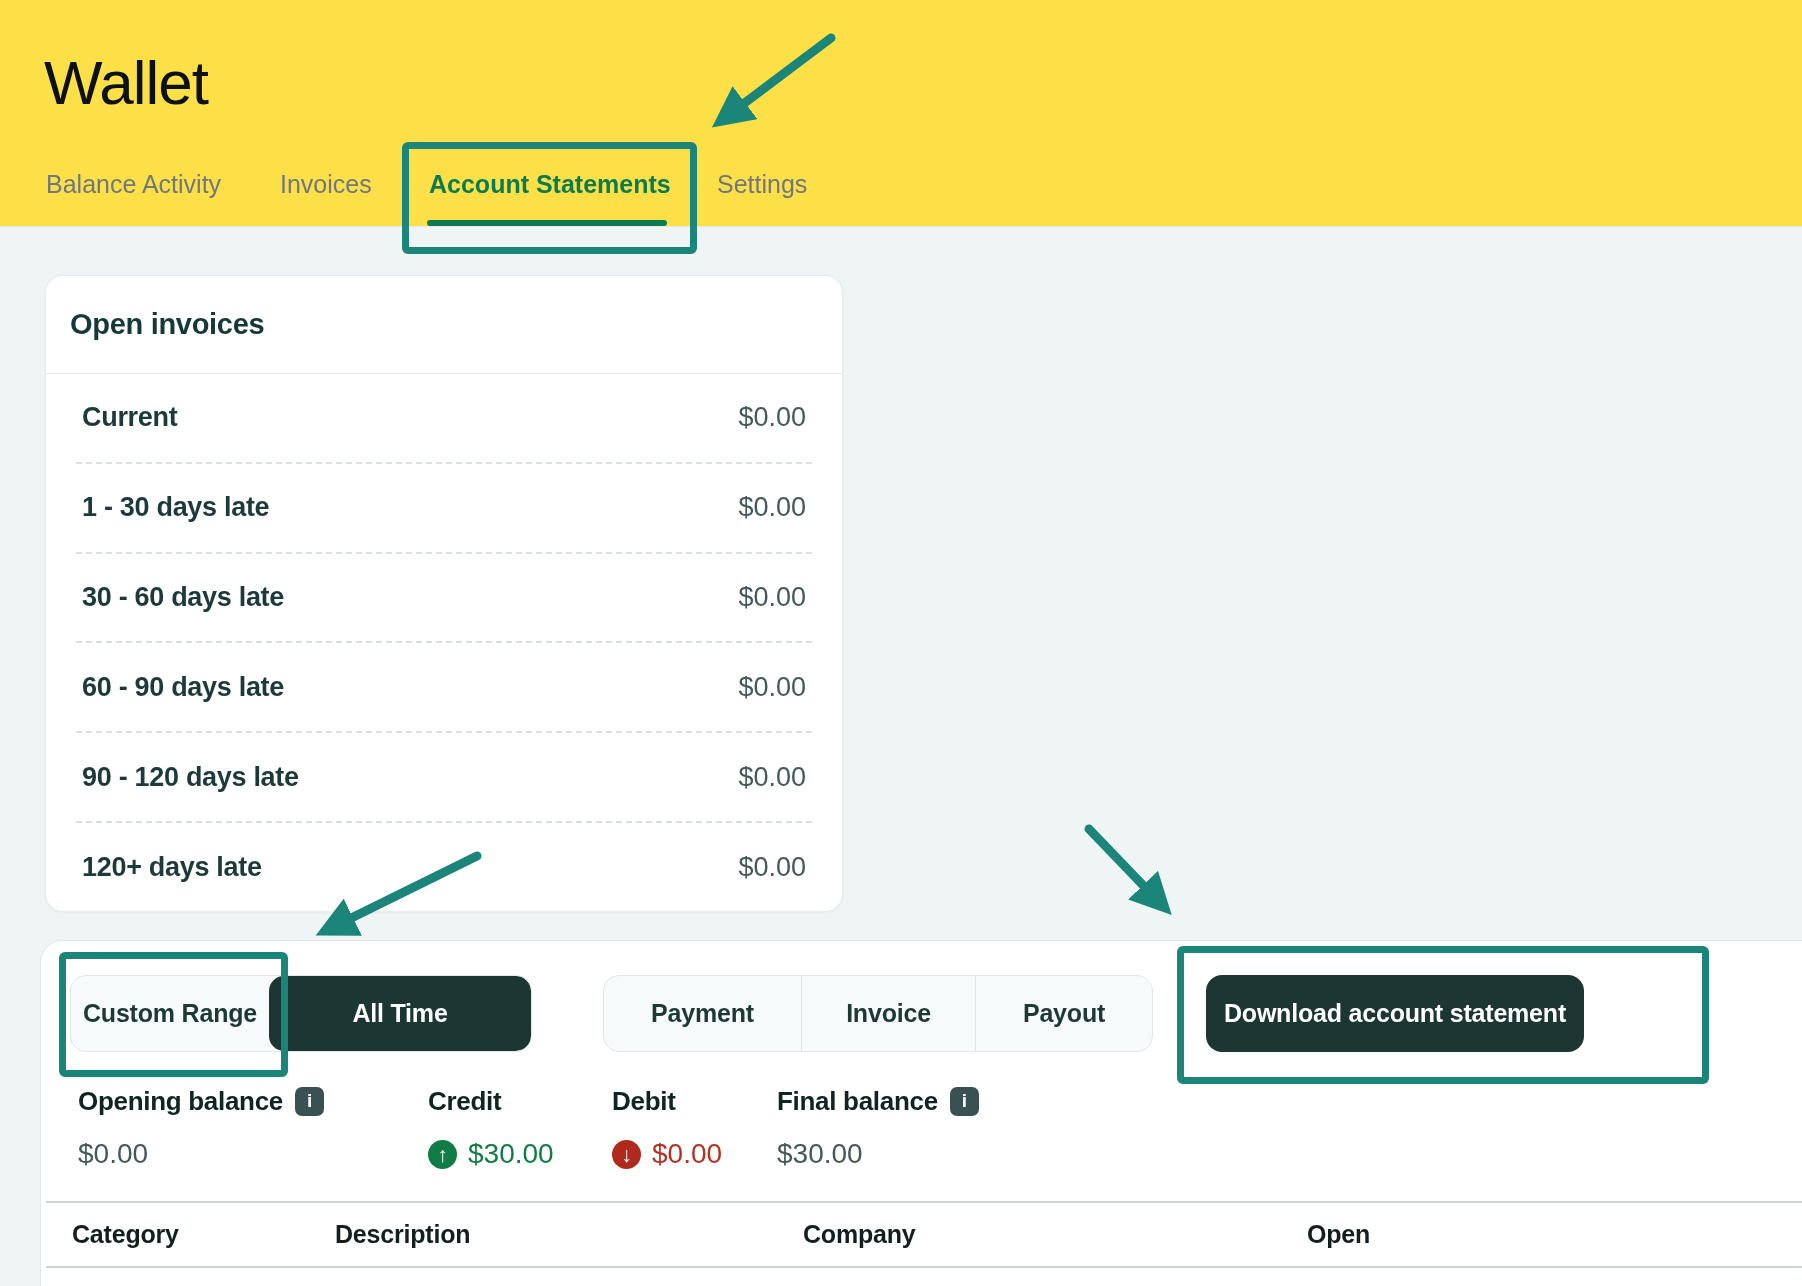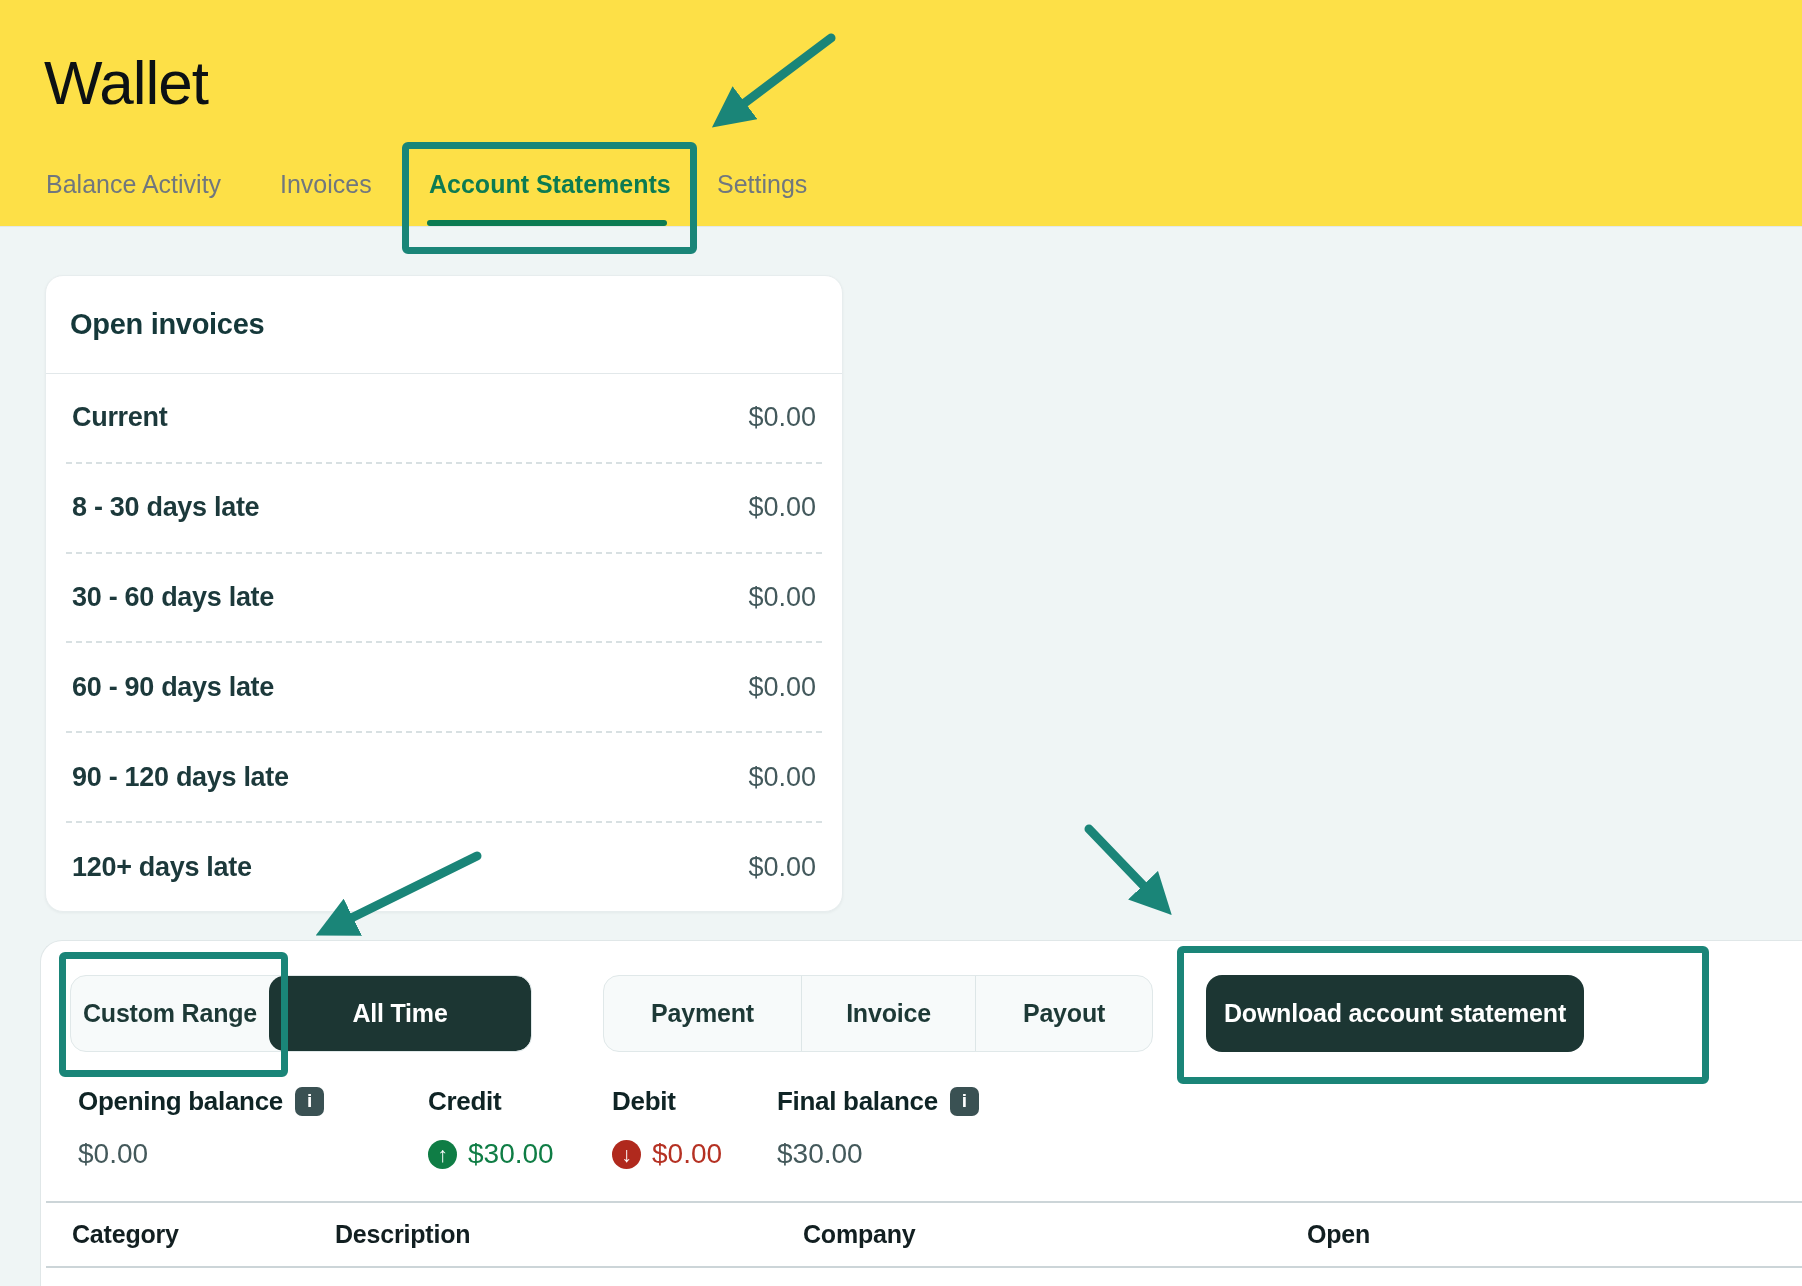--- a/index.html
+++ b/index.html
@@ -22,21 +22,21 @@
   
   .oi-card{position:absolute;left:45px;top:275px;width:798px;height:637px;
            background:#ffffff;border:1px solid #e7edee;border-radius:18px;
            box-shadow:0 1px 3px rgba(20,40,40,.05);box-sizing:border-box;
            display:flex;flex-direction:column;}
   .oi-header{height:97px;flex:0 0 97px;display:flex;align-items:center;
              padding-left:24px;border-bottom:1px solid #e2e8ea;
              font-size:29px;font-weight:700;color:#15383a;letter-spacing:-0.3px;}
   .oi-rows{flex:1;display:flex;flex-direction:column;}
   .oi-row{flex:1;display:flex;align-items:center;justify-content:space-between;
-          margin:0 20px;padding:0 6px;border-bottom:2px dashed #d8e0e2;}
+          margin:0 30px;padding:0 6px;border-bottom:2px dashed #d8e0e2;}
   .oi-row:last-child{border-bottom:none;}
   .oi-row-label{font-size:27px;font-weight:700;color:#1c393b;letter-spacing:-0.3px;}
   .oi-row-value{font-size:27px;font-weight:400;color:#43595c;}
 
   
   .panel{position:absolute;left:40px;right:0;top:940px;bottom:0;background:#ffffff;
          border:solid #e0e7e8;border-width:1px 0 0 1px;border-top-left-radius:22px;}
 
   
   .ctl{position:absolute;height:77px;top:975px;box-sizing:border-box;}
@@ -100,21 +100,21 @@
   <div class="header-divider"></div>
 
   <div class="oi-card">
     <div class="oi-header">Open invoices</div>
     <div class="oi-rows">
       <div class="oi-row">
         <span class="oi-row-label">Current</span>
         <span class="oi-row-value">$0.00</span>
       </div>
       <div class="oi-row">
-        <span class="oi-row-label">8 - 30 days late</span>
+        <span class="oi-row-label">1 - 30 days late</span>
         <span class="oi-row-value">$0.00</span>
       </div>
       <div class="oi-row">
         <span class="oi-row-label">30 - 60 days late</span>
         <span class="oi-row-value">$0.00</span>
       </div>
       <div class="oi-row">
         <span class="oi-row-label">60 - 90 days late</span>
         <span class="oi-row-value">$0.00</span>
       </div>

